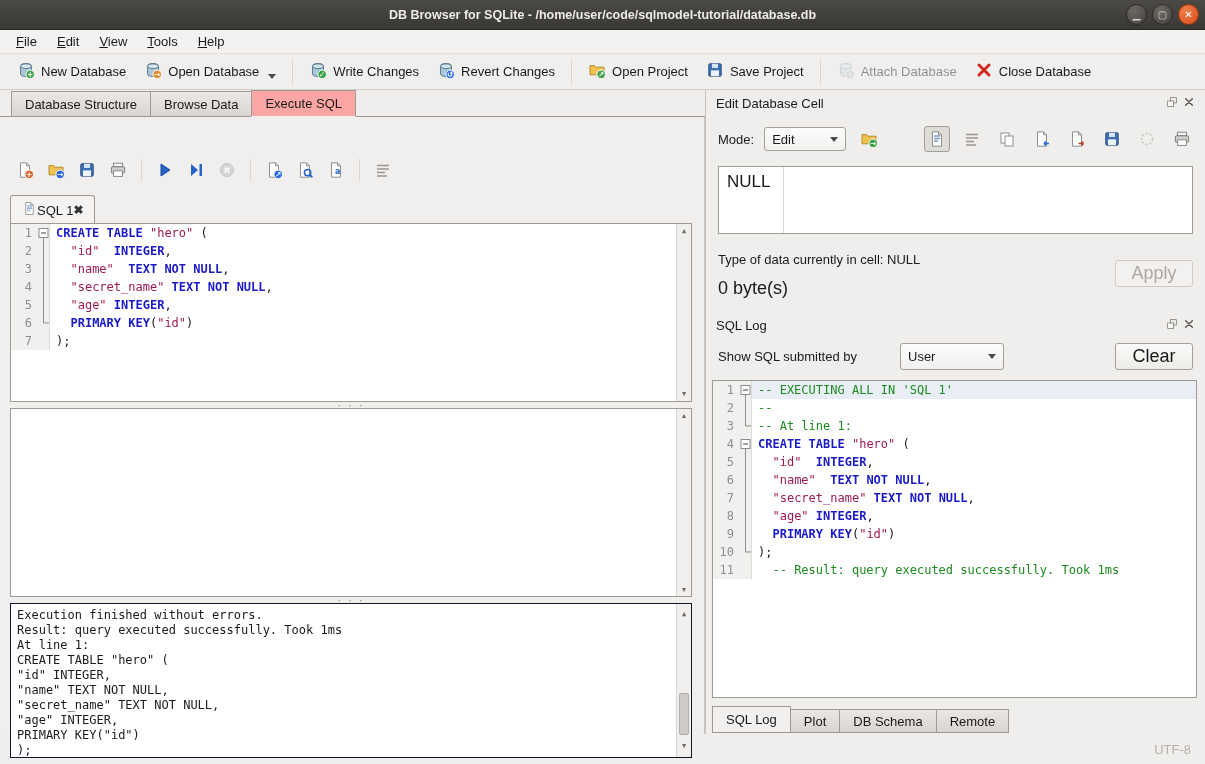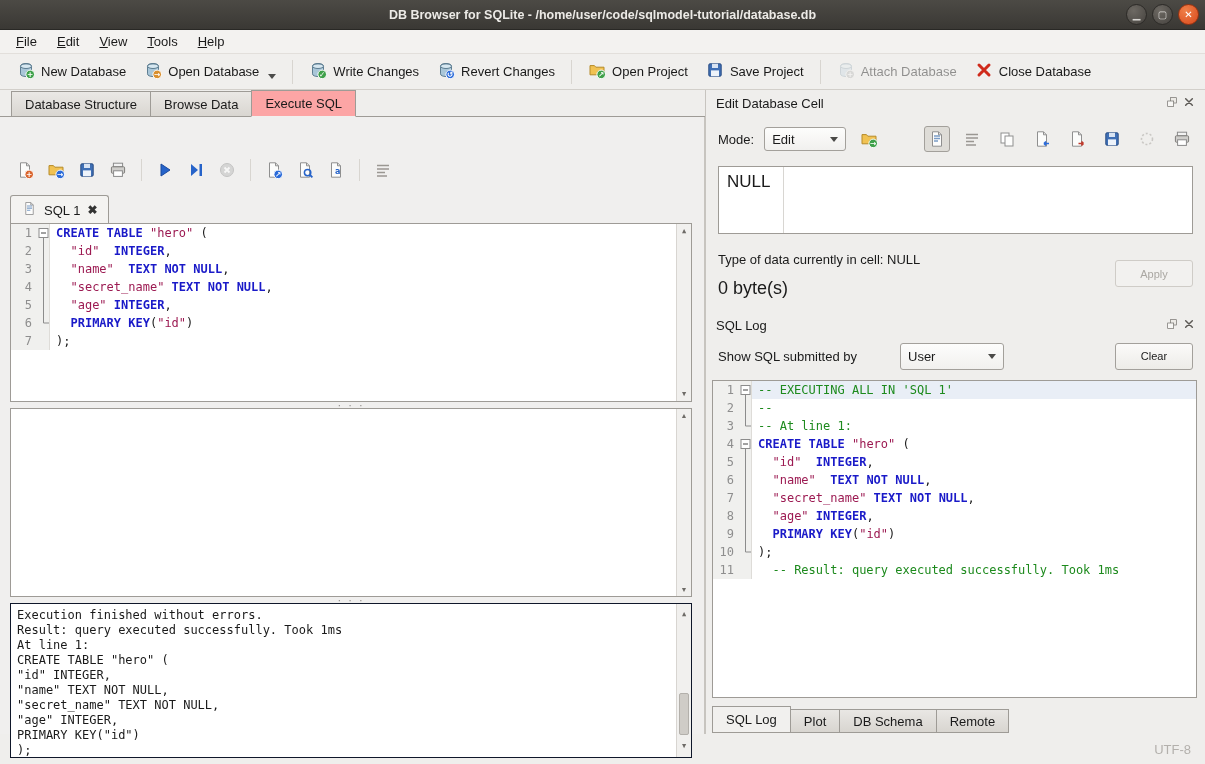--- a/index.html
+++ b/index.html
@@ -30,21 +30,21 @@
   .tab.active{height:27px;background:#fca5a5;position:relative;z-index:2;margin-bottom:-1px;border-bottom:1px solid #f1f0ee}
   .pane-body{position:absolute;left:0;top:27px;right:0;bottom:0;background:#f0efee;border-right:1px solid #c7c4bf}
 
   .sql-toolbar{position:absolute;left:12px;top:38px;height:30px;display:flex;align-items:center;gap:5px}
   .icon-btn{width:26px;height:26px;display:flex;align-items:center;justify-content:center;border-radius:3px}
   .icon-btn.disabled{opacity:.5}
   .icon-btn.pressed{background:#dedcd7;border:1px solid #a3a09b}
   .sb-sep{width:1px;height:22px;background:#d8d5d0;margin:0 5px}
 
   .sqltabbar{position:absolute;left:10px;top:77px;height:30px;display:flex;align-items:flex-end}
-  .sqltab{height:29px;display:flex;align-items:center;gap:7px;padding:0 11px;background:#f4f3f1;border:1px solid #9e9b96;border-bottom:none;border-radius:3px 3px 0 0}
+  .sqltab{height:29px;display:flex;align-items:center;padding:0 11px;background:#f4f3f1;border:1px solid #9e9b96;border-bottom:none;border-radius:3px 3px 0 0}
   .sqltab .close-x{font-size:12px;color:#333;font-weight:bold}
 
   .editor{position:absolute;background:#fff;border:1px solid #9e9b96;font-family:"DejaVu Sans Mono",monospace;font-size:12px;overflow:hidden}
   #sql-editor{left:10px;top:106px;width:682px;height:179px}
   .ed-row{display:flex;height:18px;line-height:18px}
   .ed-num{width:26px;background:#f0f0ee;color:#8e8e8e;text-align:right;padding-right:5px;flex:none}
   .ed-fold{width:13px;background:#f0f0ee;border-right:1px solid #dedcd8;flex:none}
   .ed-code{padding-left:6px;white-space:pre;flex:1}
   .ed-row.hl .ed-code{background:#e9eef6}
   .tk-k{color:#1a1ac8;font-weight:bold}
@@ -72,21 +72,21 @@
   .mode-row{position:absolute;left:12px;right:10px;top:36px;height:26px;display:flex;align-items:center}
   .combo{background:linear-gradient(#fdfdfc,#f1f0ee);border:1px solid #a3a09b;border-radius:3px;height:24px;display:flex;align-items:center;padding:0 7px}
   .combo .arrow{width:0;height:0;border-left:4px solid transparent;border-right:4px solid transparent;border-top:5px solid #4a4a48;margin-left:10px}
   #mode-combo{width:82px;margin-left:10px;justify-content:space-between}
   .cell-icons{margin-left:auto;display:flex;gap:9px;align-items:center}
   .cell-editor{position:absolute;left:12px;right:12px;top:76px;height:68px;background:#fff;border:1px solid #9e9b96}
   .cell-editor .gutter-line{position:absolute;left:64px;top:0;bottom:0;width:1px;background:#d8d6d2}
   .cell-editor .cell-text{position:absolute;left:8px;top:5px;font-size:17px}
   .type-line{position:absolute;left:12px;top:162px;font-size:13px}
   .bytes-line{position:absolute;left:12px;top:188px;font-size:18px}
-  .btn{background:linear-gradient(#fbfaf9,#edece8);border:1px solid #a3a09b;border-radius:3px;display:flex;align-items:center;justify-content:center;font-size:11px}
+  .btn{background:linear-gradient(#fbfaf9,#edece8);border:1px solid #a3a09b;border-radius:3px;display:flex;align-items:center;justify-content:center;font-size:18px}
   .btn.disabled{background:#f2f1ef;border-color:#cfccc7;color:#aaa7a2}
   #apply-btn{position:absolute;right:12px;top:170px;width:78px;height:27px}
   .filter-row{position:absolute;left:12px;right:12px;top:252px;height:28px;display:flex;align-items:center}
   #user-combo{position:absolute;left:182px;width:104px;height:27px;justify-content:space-between}
   #clear-btn{position:absolute;right:0;width:78px;height:27px}
   #log-editor{left:6px;right:8px;top:290px;height:318px;width:auto}
   .dock-tabs{position:absolute;left:6px;top:616px;height:27px;display:flex;align-items:flex-end}
   .dtab{height:24px;padding:0 13px;display:flex;align-items:center;background:linear-gradient(#e9e7e4,#d8d5d0);border:1px solid #9e9b96;margin-right:-1px}
   .dtab.active{height:27px;background:#f1f0ee;z-index:2;border-top:1px solid #9e9b96}
 

